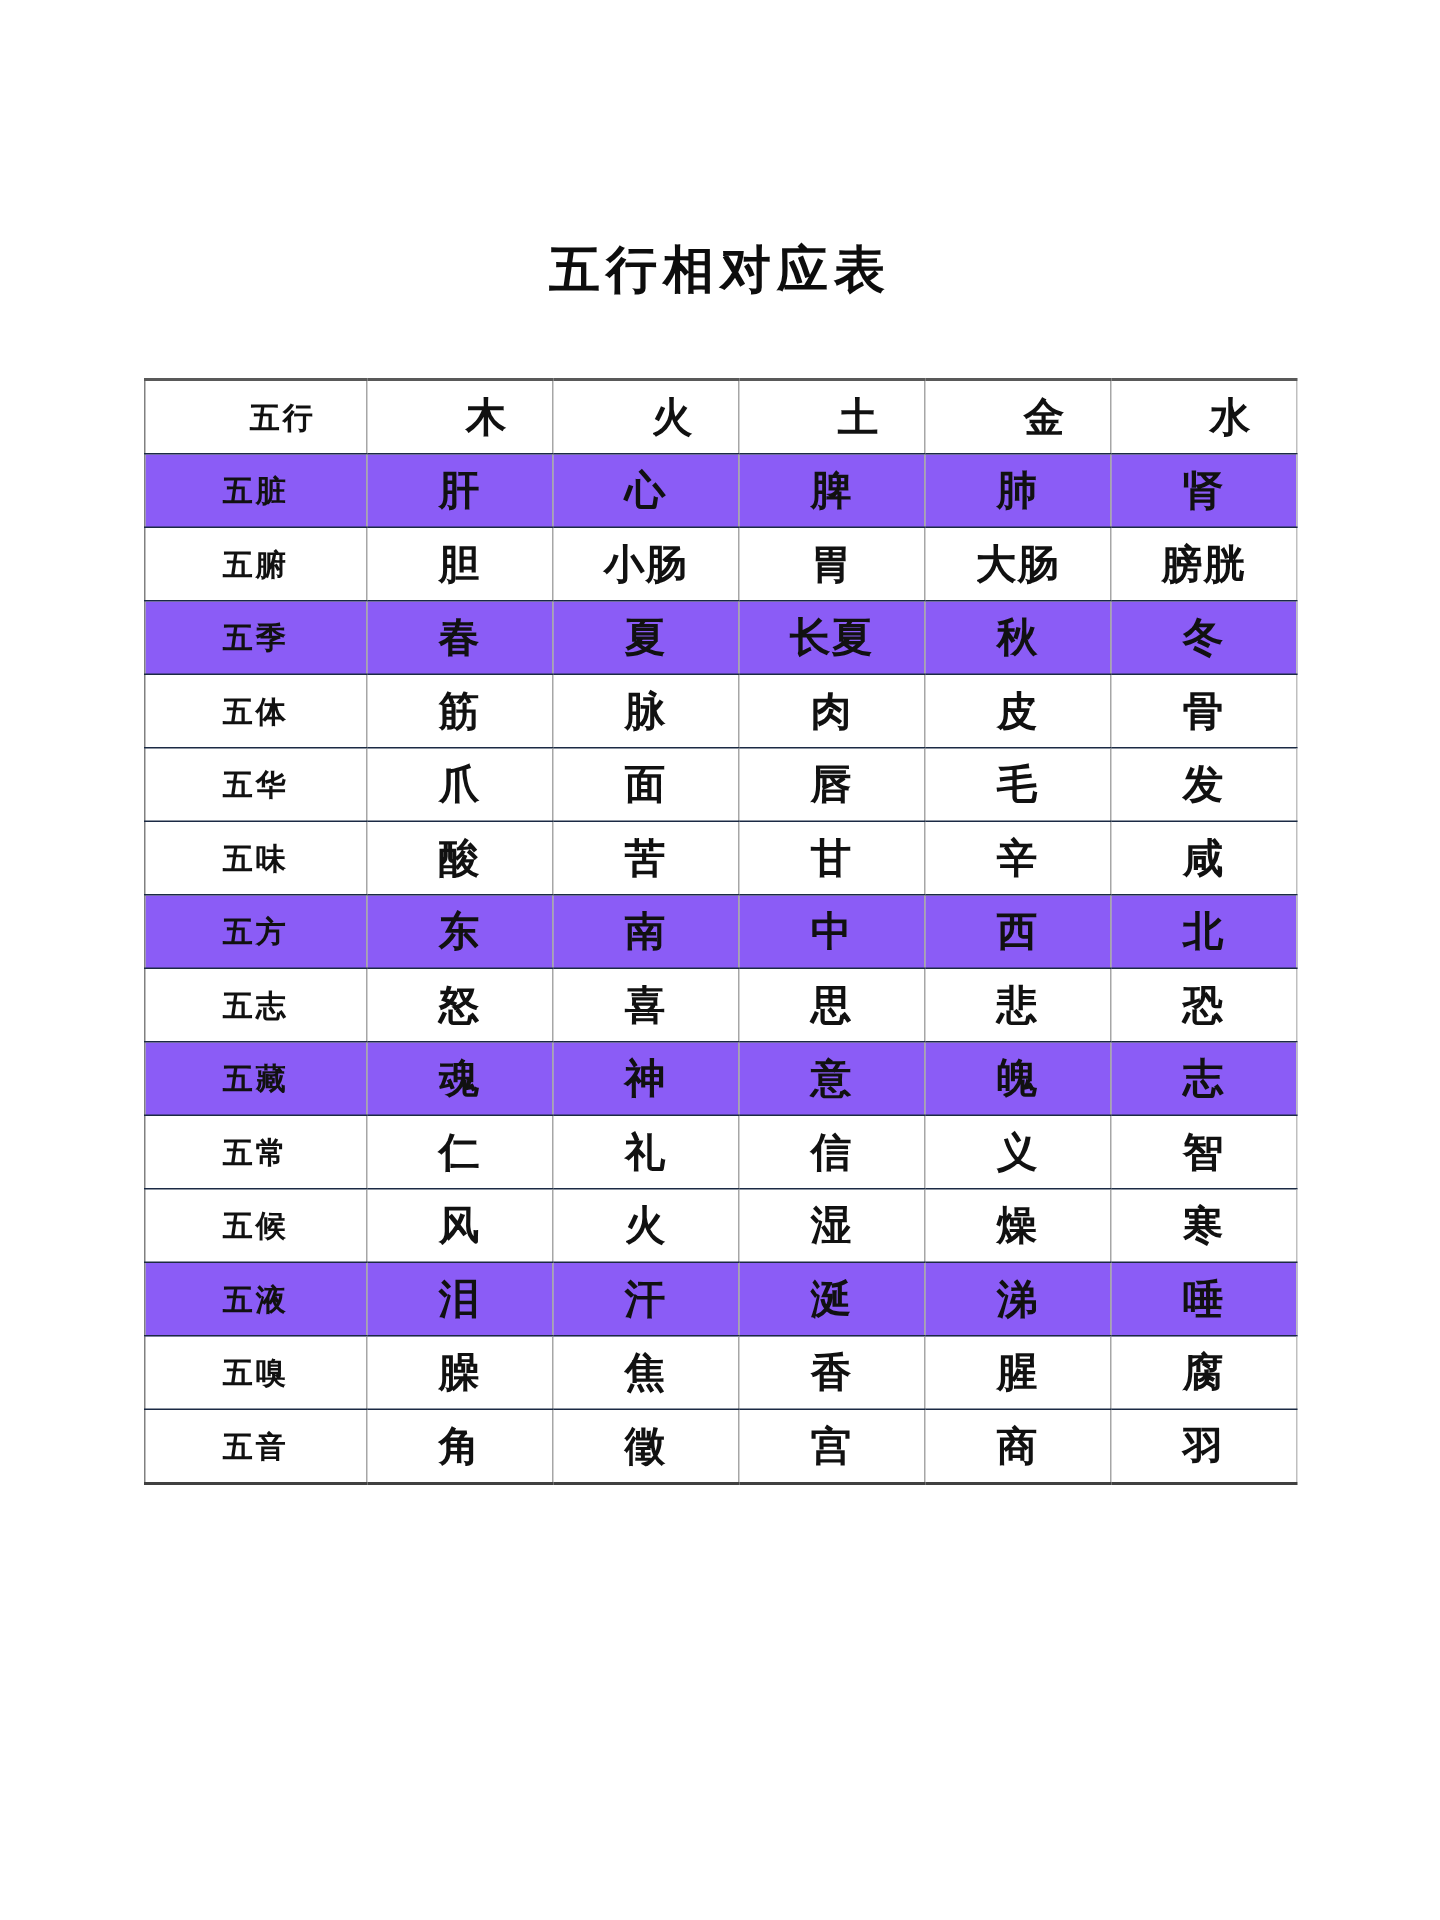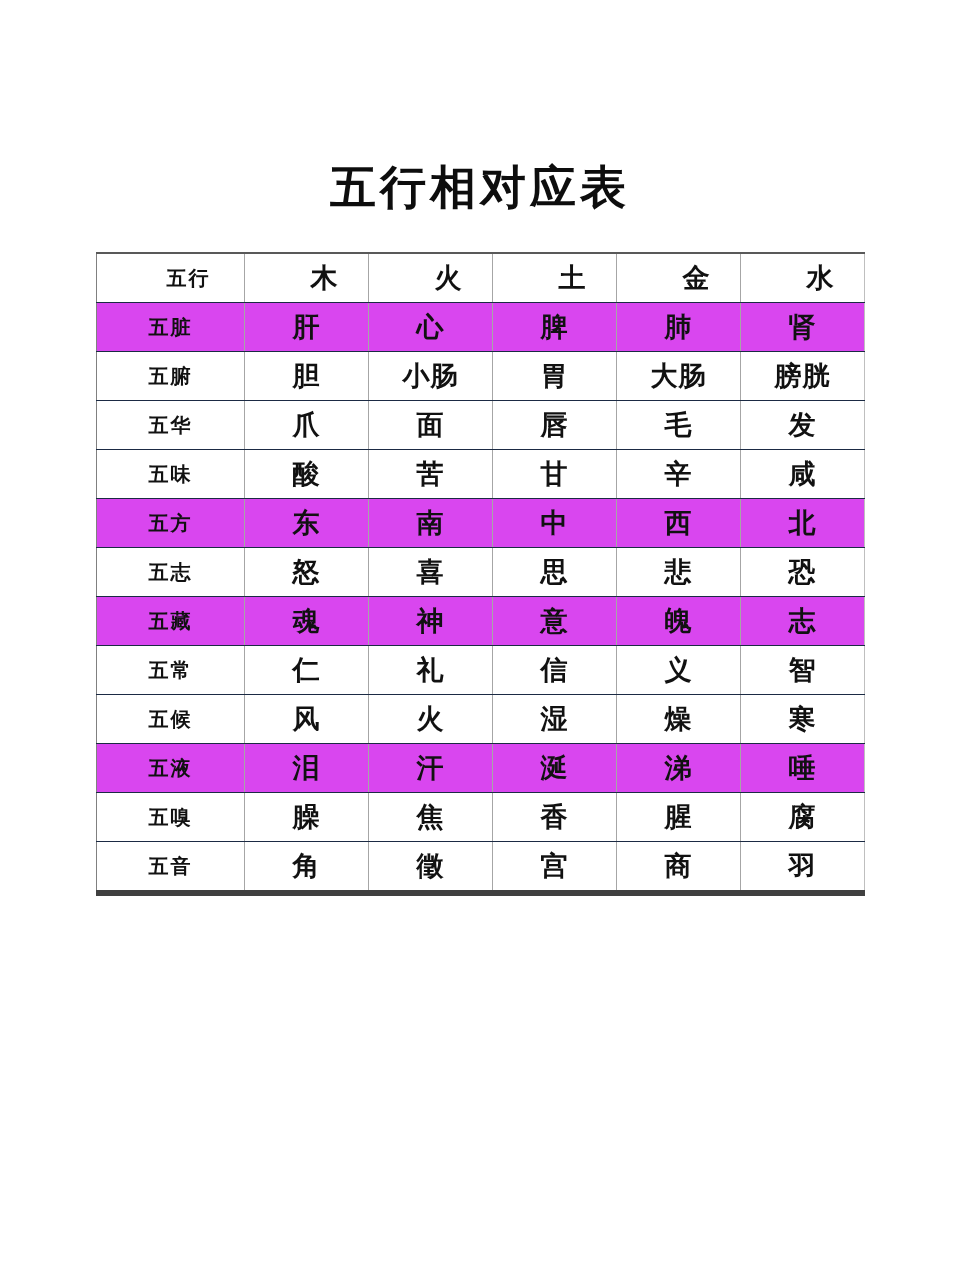--- a/index.html
+++ b/index.html
@@ -22,21 +22,21 @@
     position: relative;
     background: #ffffff;
   }
 
   #doc-title {
     position: absolute;
     top: 160px;
     left: 0;
     width: 960px;
     text-align: center;
-    font-size: 46px;
+    font-size: 34px;
     font-weight: bold;
     letter-spacing: 4px;
     color: #0d0d0d;
     font-family: Liberation Sans, sans-serif;
     line-height: 1.2;
     white-space: nowrap;
   }
 
   #table-wrap {
     position: absolute;
@@ -82,29 +82,29 @@
   table.five-elements td.value {
     font-size: 27px;
     font-weight: bold;
     letter-spacing: 1px;
   }
 
   table.five-elements tr.band-white td {
     background: #ffffff;
   }
   table.five-elements tr.band-blue td {
-    background: #d946ef;
+    background: #8b5cf6;
   }
 
   table.five-elements tr:first-child td {
     border-top: 2px solid #595959;
     padding-left: 36px;
   }
   table.five-elements tr:last-child td {
-    border-bottom: 6px solid #404040;
+    border-bottom: 2px solid #404040;
   }
   table.five-elements td:first-child {
     border-left: 1px solid #808080;
   }
   table.five-elements td:last-child {
     border-right: 1px solid #bfbfbf;
   }
 </style>
 </head>
 <body>
@@ -141,20 +141,36 @@
             <td class="value">肾</td>
           </tr>
           <tr class="band-white">
             <td class="label">五腑</td>
             <td class="value">胆</td>
             <td class="value">小肠</td>
             <td class="value">胃</td>
             <td class="value">大肠</td>
             <td class="value">膀胱</td>
           </tr>
+          <tr class="band-blue">
+            <td class="label">五季</td>
+            <td class="value">春</td>
+            <td class="value">夏</td>
+            <td class="value">长夏</td>
+            <td class="value">秋</td>
+            <td class="value">冬</td>
+          </tr>
+          <tr class="band-white">
+            <td class="label">五体</td>
+            <td class="value">筋</td>
+            <td class="value">脉</td>
+            <td class="value">肉</td>
+            <td class="value">皮</td>
+            <td class="value">骨</td>
+          </tr>
           <tr class="band-white">
             <td class="label">五华</td>
             <td class="value">爪</td>
             <td class="value">面</td>
             <td class="value">唇</td>
             <td class="value">毛</td>
             <td class="value">发</td>
           </tr>
           <tr class="band-white">
             <td class="label">五味</td>

